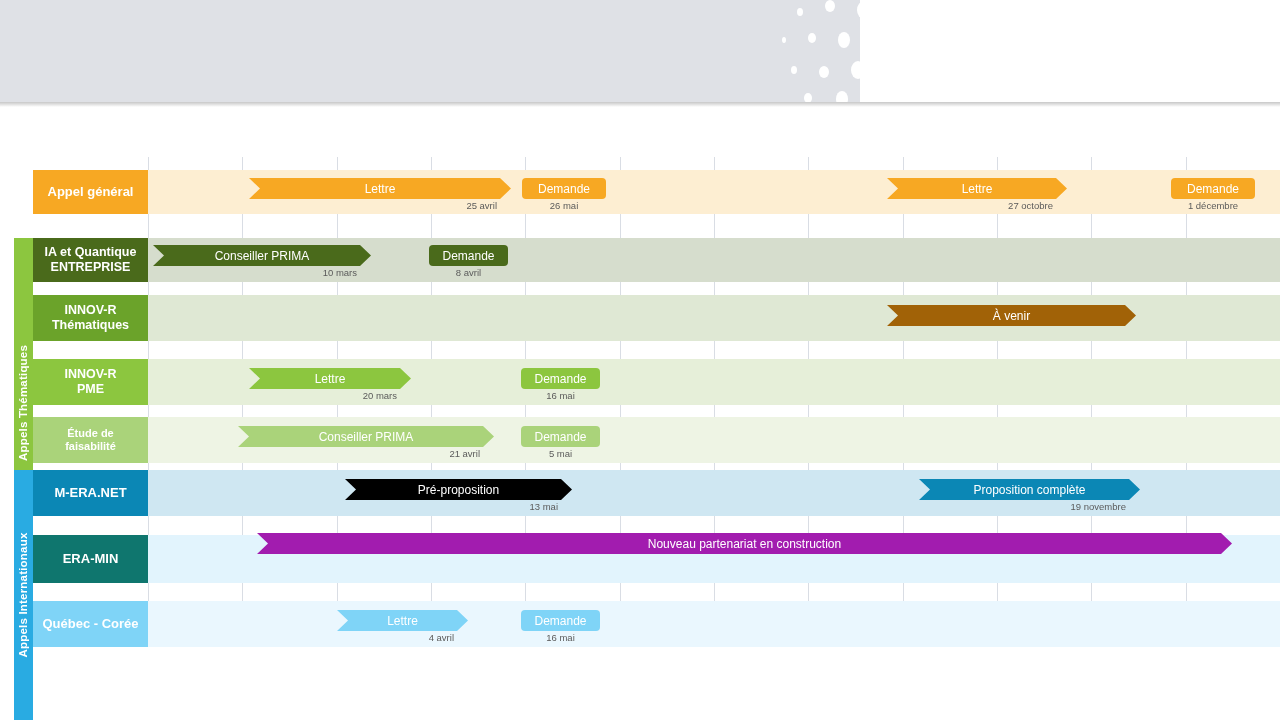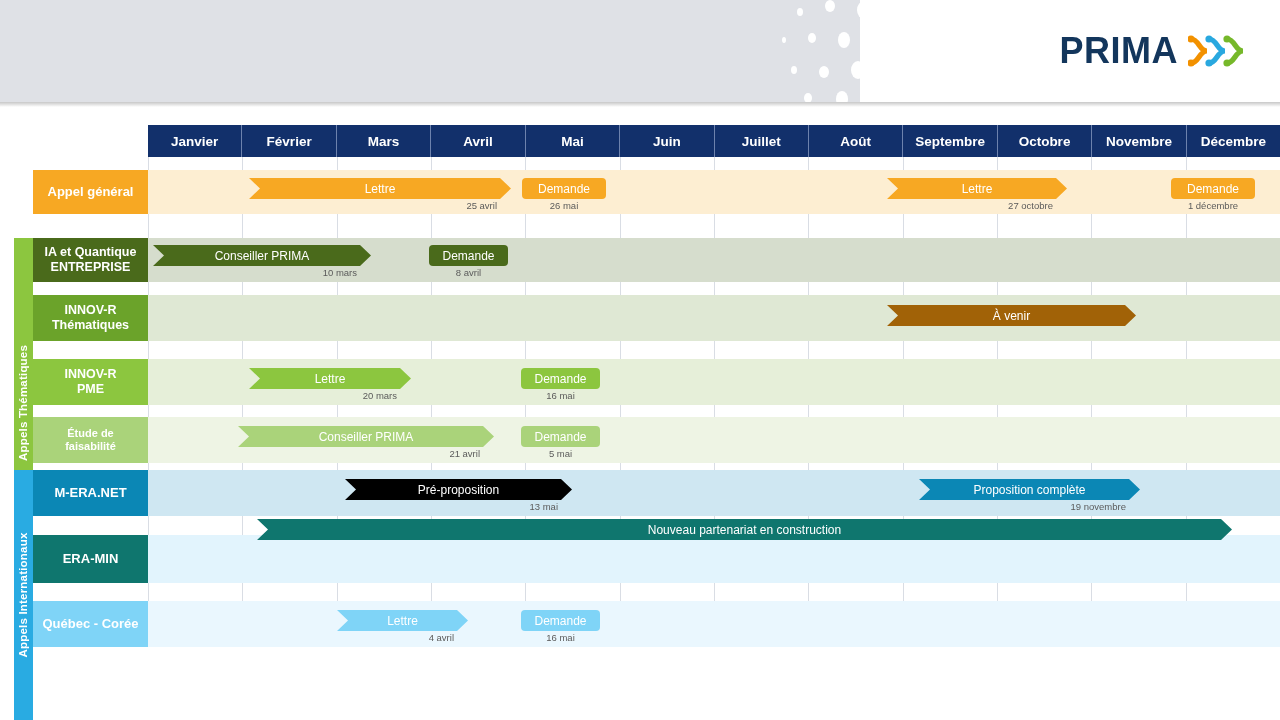--- a/index.html
+++ b/index.html
@@ -139,54 +139,24 @@
         <ellipse cx="82" cy="99" rx="6" ry="8"></ellipse>
       <ellipse cx="118" cy="98" rx="8" ry="10"></ellipse>
         <ellipse cx="158" cy="99" rx="10" ry="12"></ellipse>
       <ellipse cx="202" cy="98" rx="12" ry="14"></ellipse>
         <ellipse cx="250" cy="99" rx="14" ry="16"></ellipse>
       <ellipse cx="302" cy="98" rx="16" ry="18"></ellipse>
         <ellipse cx="358" cy="99" rx="18" ry="20"></ellipse>
     </g>
   </svg>
 
-  <div class="logo">
-    <div class="logo-word">PRIMA</div>
-    <svg width="58" height="42" viewBox="0 0 58 42">
-      <g stroke-linecap="round" fill="none" stroke-width="5.2">
-        <path d="M3 9 C 11 9, 11 21, 19 21 C 11 21, 11 33, 3 33" stroke="#f29100"></path>
-        <circle cx="3" cy="9" r="3.6" fill="#f29100" stroke="none"></circle>
-        <circle cx="3" cy="33" r="3.6" fill="#f29100" stroke="none"></circle>
-        <path d="M21 9 C 29 9, 29 21, 37 21 C 29 21, 29 33, 21 33" stroke="#29a8df"></path>
-        <circle cx="21" cy="9" r="3.6" fill="#29a8df" stroke="none"></circle>
-        <circle cx="21" cy="33" r="3.6" fill="#29a8df" stroke="none"></circle>
-        <path d="M39 9 C 47 9, 47 21, 55 21 C 47 21, 47 33, 39 33" stroke="#76b82a"></path>
-        <circle cx="39" cy="9" r="3.6" fill="#76b82a" stroke="none"></circle>
-        <circle cx="39" cy="33" r="3.6" fill="#76b82a" stroke="none"></circle>
-      </g>
-    </svg>
-  </div>
 </div>
 <div class="header-shadow"></div>
 
 <div class="tl">
-  <div class="month-head" id="month-head">
-      <div class="month-cell">Janvier</div>
-      <div class="month-cell">Février</div>
-      <div class="month-cell">Mars</div>
-      <div class="month-cell">Avril</div>
-      <div class="month-cell">Mai</div>
-      <div class="month-cell">Juin</div>
-      <div class="month-cell">Juillet</div>
-      <div class="month-cell">Août</div>
-      <div class="month-cell">Septembre</div>
-      <div class="month-cell">Octobre</div>
-      <div class="month-cell">Novembre</div>
-      <div class="month-cell">Décembre</div>
-    </div>
   <div class="grid-area" id="grid-area">
       <div class="vline" style="left: 0px;"></div>
       <div class="vline" style="left: 94px;"></div>
       <div class="vline" style="left: 189px;"></div>
       <div class="vline" style="left: 283px;"></div>
       <div class="vline" style="left: 377px;"></div>
       <div class="vline" style="left: 472px;"></div>
       <div class="vline" style="left: 566px;"></div>
       <div class="vline" style="left: 660px;"></div>
       <div class="vline" style="left: 755px;"></div>
@@ -271,21 +241,21 @@
       </div>
       <div class="datelbl" style="left: 345px; width: 227px; top: 394px; text-align: right; padding-right: 14px;">13 mai</div>
       <div class="bar arrow" style="left: 919px; width: 221px; top: 372px; background: rgb(11, 135, 181);">
         <span>Proposition complète</span>
       </div>
       <div class="datelbl" style="left: 919px; width: 221px; top: 394px; text-align: right; padding-right: 14px;">19 novembre</div>
       <div class="band" style="top: 428px; height: 48px; background: rgb(226, 244, 253);"></div>
       <div class="rowlabel" style="top: 428px; height: 48px; background: #0f766e; font-size: 13px;">
         <span>ERA-MIN</span>
       </div>
-      <div class="bar arrow" style="left: 257px; width: 975px; top: 412px; background: #0f766e;">
+      <div class="bar arrow" style="left: 257px; width: 975px; top: 426px; background: #a21caf;">
         <span>Nouveau partenariat en construction</span>
       </div>
       <div class="band" style="top: 494px; height: 46px; background: rgb(234, 247, 254);"></div>
       <div class="rowlabel" style="top: 494px; height: 46px; background: rgb(127, 212, 247); font-size: 13px;">
         <span>Québec - Corée</span>
       </div>
       <div class="bar arrow" style="left: 337px; width: 131px; top: 503px; background: rgb(127, 212, 247);">
         <span>Lettre</span>
       </div>
       <div class="datelbl" style="left: 337px; width: 131px; top: 525px; text-align: right; padding-right: 14px;">4 avril</div>

